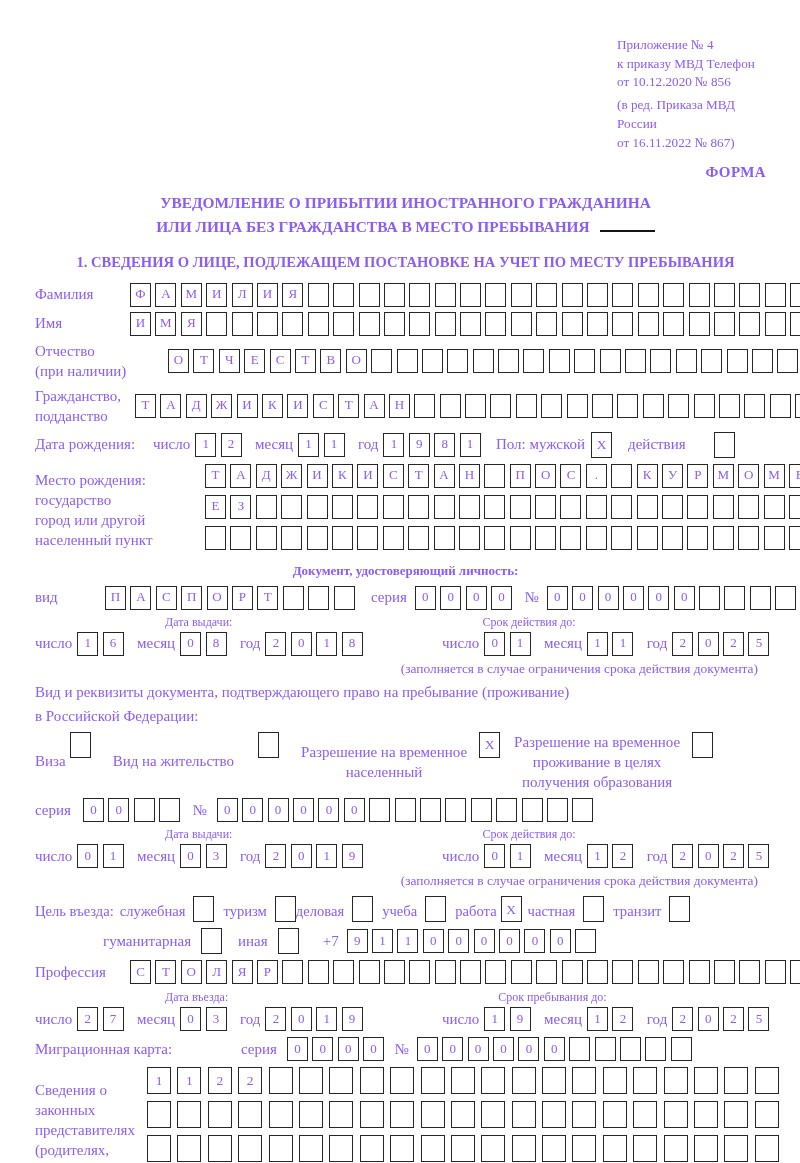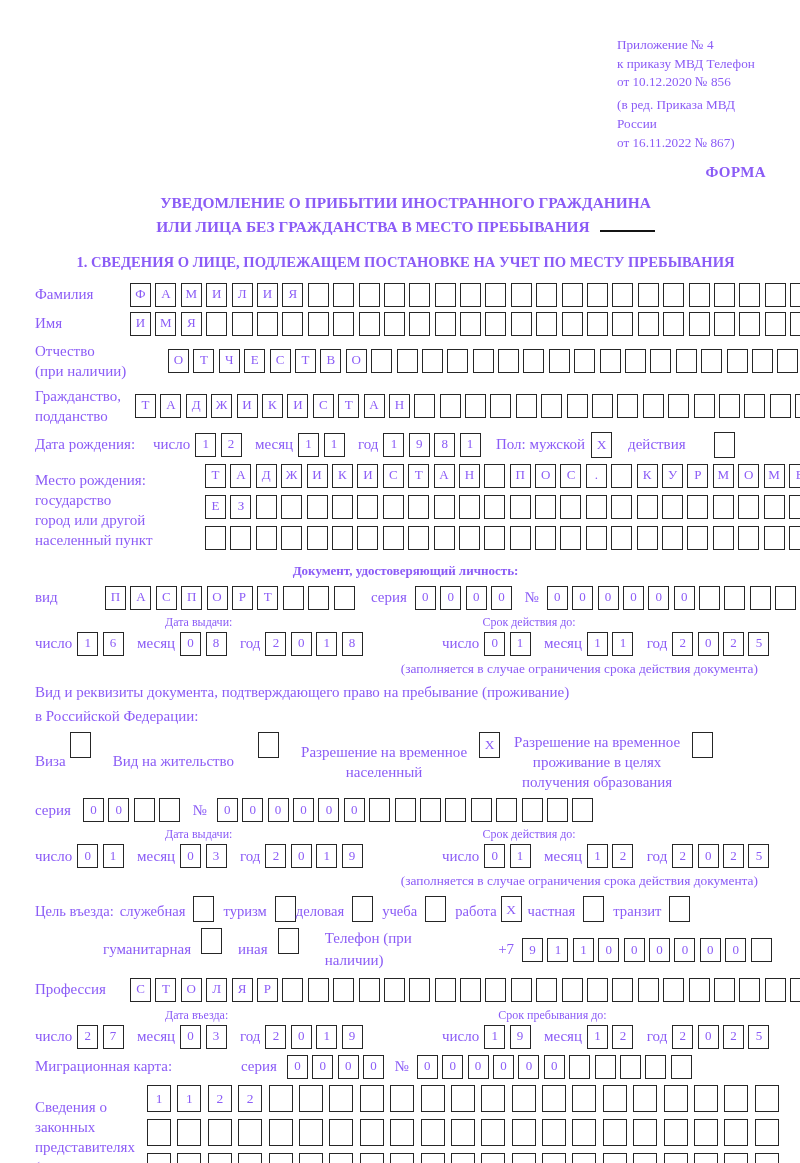--- a/index.html
+++ b/index.html
@@ -517,21 +517,20 @@
     <span class="box" style="margin-left:8px"></span>
     <span style="margin-left:9px">транзит</span>
     <span class="box" style="margin-left:8px"></span>
   </div>
 
   <div class="row mt6" style="align-items:center">
     <span style="margin-left:68px">гуманитарная</span>
     <span class="box" style="margin-left:10px"></span>
     <span style="margin-left:16px">иная</span>
     <span class="box" style="margin-left:10px"></span>
-    <span style="margin-left:26px">Телефон (при наличии)</span>
     <span style="margin-left:24px;margin-right:8px">+7</span>
     <span class="cells">
         <span class="cell">9</span>
         <span class="cell">1</span>
         <span class="cell">1</span>
         <span class="cell">0</span>
         <span class="cell">0</span>
         <span class="cell">0</span>
         <span class="cell">0</span>
         <span class="cell">0</span>

